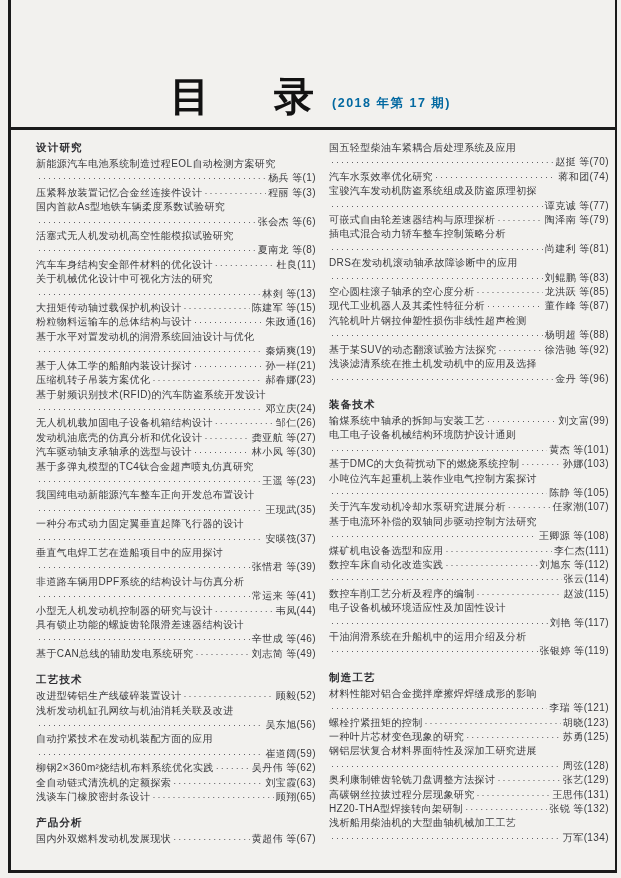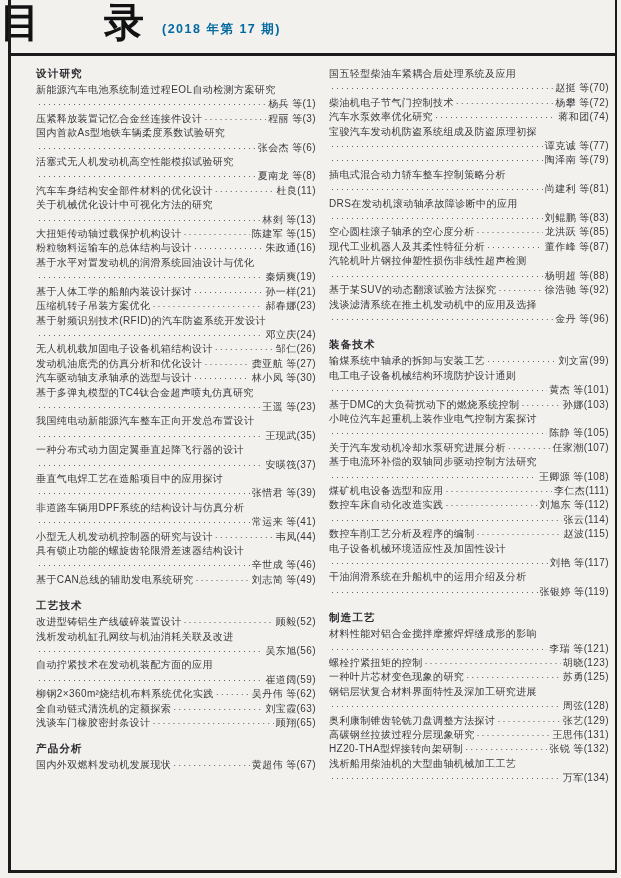--- a/index.html
+++ b/index.html
@@ -9,21 +9,21 @@
     color:var(--ink, #3a3a3e);
     font-family:"Liberation Sans", sans-serif;
   }
   .frame {
     position:absolute; top:0; left:8px; right:4px; bottom:5px;
     border-left:3px solid var(--frame,#1b1b1b);
     border-right:2px solid var(--frame,#1b1b1b);
     border-bottom:3px solid var(--frame,#1b1b1b);
     pointer-events:none;
   }
-  .masthead { display:flex; justify-content:flex-start; align-items:flex-end; }
+  .masthead { display:flex; justify-content:center; align-items:flex-end; padding-top:74px; }
   .journal-title { font-size:40px; font-weight:700; color:#121212; letter-spacing:12px; line-height:1.1; }
   .issue-label { font-size:12.5px; font-weight:600; color:#0369a1; margin-left:6px; padding-bottom:6px; letter-spacing:1.5px; white-space:nowrap; }
   .title-rule { height:3px; background:var(--frame,#181818); margin:9px 6px 0 11px; }
   .content { display:flex; gap:13px; padding:11px 12px 0 36px; }
   .col { flex:1 1 0; min-width:0; }
   .sec-header { font-weight:700; font-size:10.5px; color:#2c2c30; margin:12px 0 2px; letter-spacing:1.2px; }
   .col > .sec-header:first-child { margin-top:0; }
   .entry { display:flex; align-items:baseline; font-size:10px; line-height:14.4px; letter-spacing:0.4px; }
   .entry .t { white-space:nowrap; }
   .dots { flex:1 1 auto; min-width:8px; overflow:hidden; white-space:nowrap; margin:0 2px; color:#4a4a4e; }
@@ -232,37 +232,33 @@
       </div>
     <div class="col">
         <div class="entry">
           <span class="t">国五轻型柴油车紧耦合后处理系统及应用</span>
         </div>
         <div class="entry">
           <span class="dots"></span>
           <span class="ref">赵挺 等(70)</span>
         </div>
         <div class="entry">
-          <span class="t">柴油机电子节气门控制技术</span>
-          <span class="dots"></span>
-          <span class="ref">杨攀 等(72)</span>
-        </div>
-        <div class="entry">
           <span class="t">汽车水泵效率优化研究</span>
           <span class="dots"></span>
           <span class="ref">蒋和团(74)</span>
         </div>
         <div class="entry">
           <span class="t">宝骏汽车发动机防盗系统组成及防盗原理初探</span>
         </div>
         <div class="entry">
           <span class="dots"></span>
           <span class="ref">谭克诚 等(77)</span>
         </div>
         <div class="entry">
+          <span class="t">可嵌式自由轮差速器结构与原理探析</span>
           <span class="dots"></span>
           <span class="ref">陶泽南 等(79)</span>
         </div>
         <div class="entry">
           <span class="t">插电式混合动力轿车整车控制策略分析</span>
         </div>
         <div class="entry">
           <span class="dots"></span>
           <span class="ref">尚建利 等(81)</span>
         </div>

